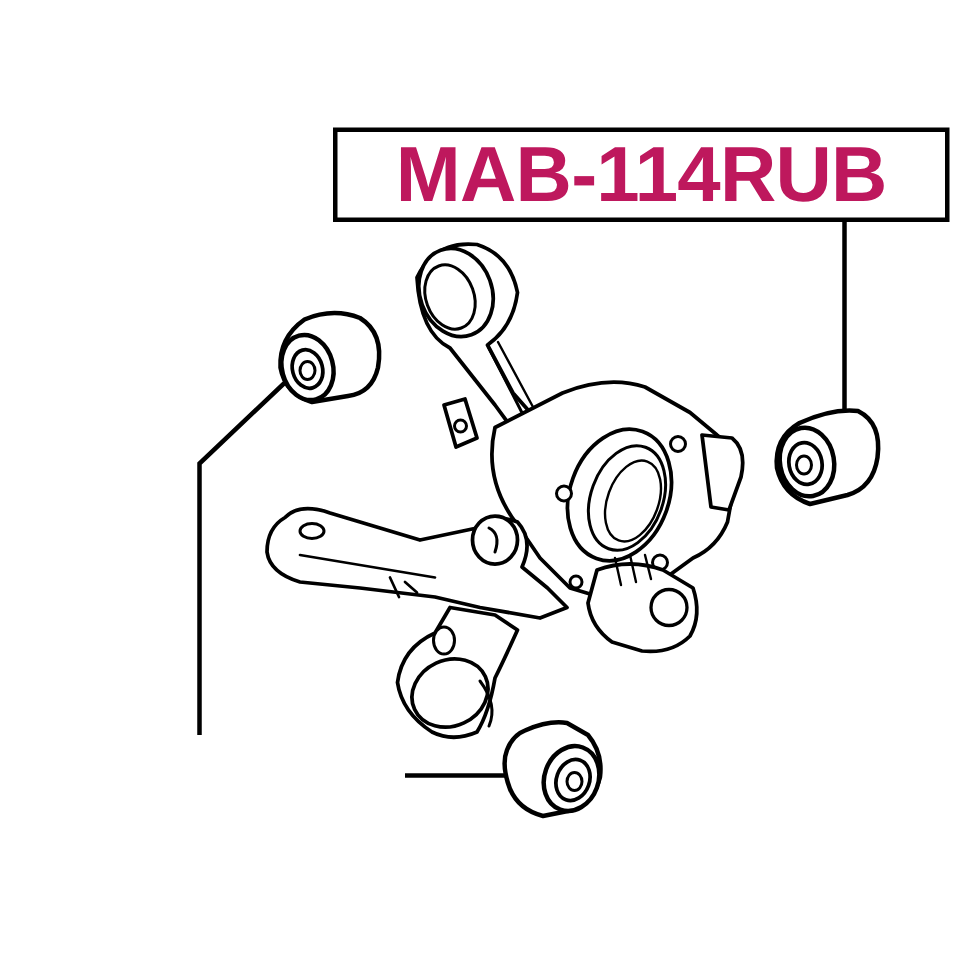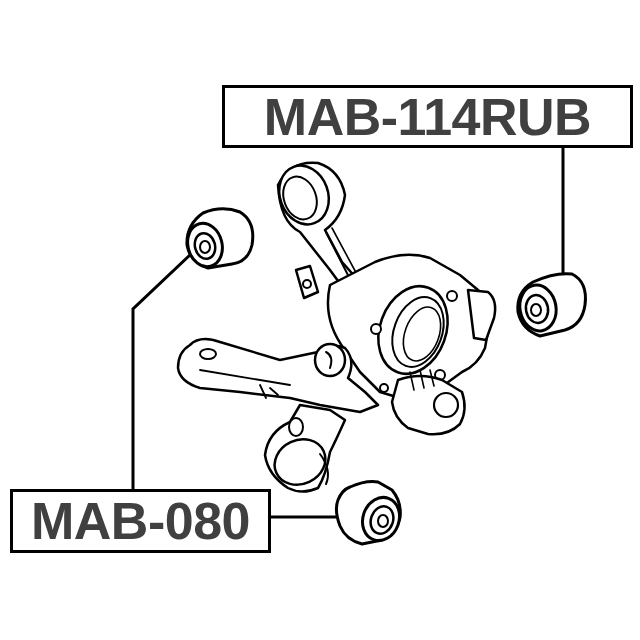--- a/index.html
+++ b/index.html
@@ -1,21 +1,21 @@
 <!DOCTYPE html>
 <html><head>
 <meta charset="utf-8">
 <style>
   html, body { margin: 0; padding: 0; background: #ffffff; }
   #canvas { position: relative; width: 640px; height: 640px; background: #ffffff; overflow: hidden; }
   svg.art { position: absolute; left: 0; top: 0; }
   .label-box {
     position: absolute; box-sizing: border-box; border: 3px solid #000000; background: #ffffff;
     display: flex; align-items: center; justify-content: center;
-    font-family: "Liberation Sans", sans-serif; font-weight: bold; color: #404040; line-height: 1;
+    font-family: "Liberation Sans", sans-serif; font-weight: bold; color: #be185d; line-height: 1;
     letter-spacing: -0.5px;
   }
   #label-top { left: 222px; top: 85px; width: 411px; height: 63px; font-size: 52px; }
   #label-bottom { left: 10px; top: 489px; width: 261px; height: 64px; font-size: 52px; }
 </style>
 </head>
 <body>
 
 <div id="canvas">
 
@@ -86,17 +86,14 @@
       <path d="M398,380 Q420,372 442,380 L462,392 Q468,410 460,424 Q448,436 428,434 L408,428 Q394,418 392,402 Z"></path>
       <circle cx="446" cy="405" r="12" stroke-width="2.2"></circle>
       <path d="M410,372 L414,390 M420,370 L424,388 M430,370 L434,386" stroke-width="1.6" fill="none"></path>
     </g>
   </svg>
 
   <div id="label-top" class="label-box">
     <span>MAB-114RUB</span>
   </div>
 
-  <div id="label-bottom" class="label-box">
-    <span>MAB-080</span>
-  </div>
 
 </div>
 
 </body></html>

